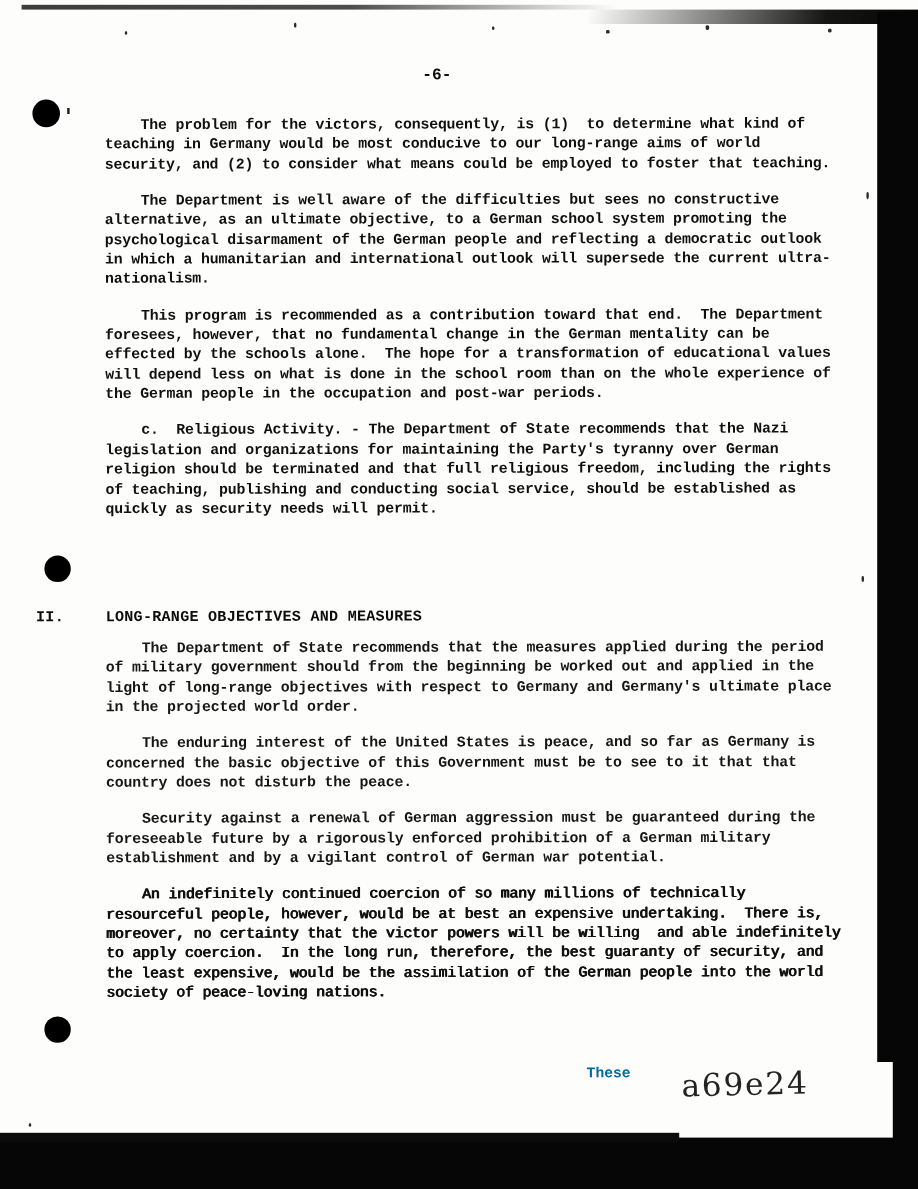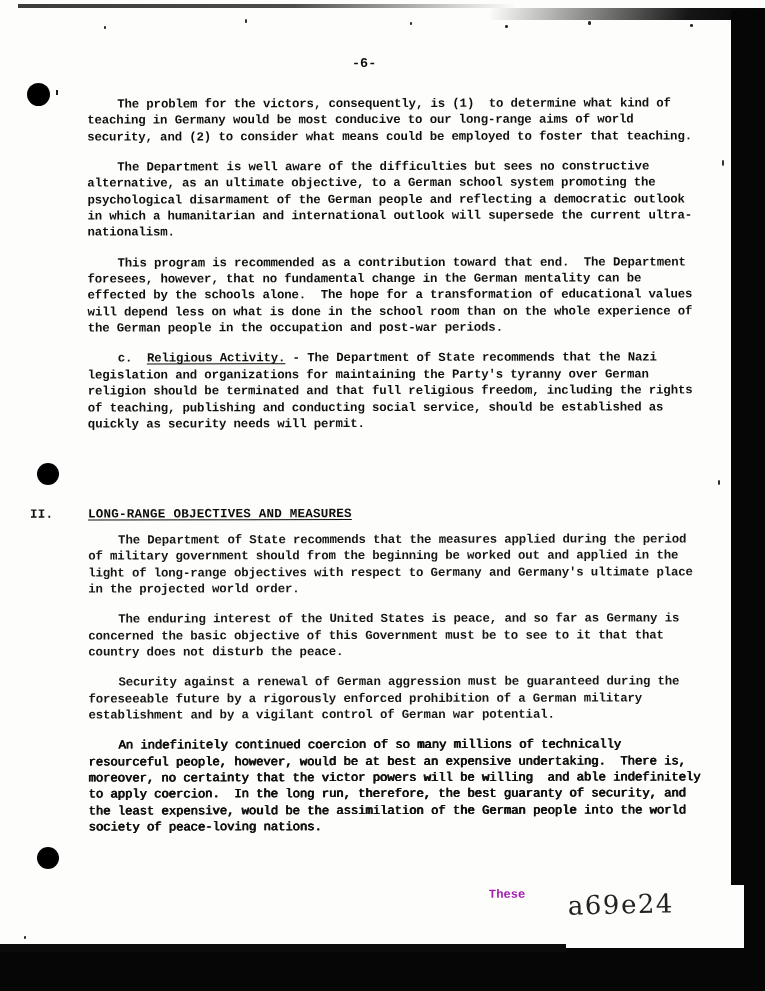--- a/index.html
+++ b/index.html
@@ -158,37 +158,35 @@
     line-height: 16px;
     font-weight: bold;
     letter-spacing: 0.2px;
     color: #0d0d0d;
   }
   .sect .numeral {
     display: inline-block;
     width: 58px;
   }
   .sect .heading span {
-    text-decoration: underline;
     text-underline-offset: 2px;
     text-align: right;
   }
 
   .u {
-    text-decoration: underline;
     text-underline-offset: 1.5px;
   }
 
   .catchword {
     position: absolute;
     left: 488px;
     top: 888px;
     font-size: 12.2px;
     font-weight: bold;
-    color: #a21caf;
+    color: #0369a1;
   }
 
   .handwriting {
     position: absolute;
     left: 567px;
     top: 890px;
     font-family: "DejaVu Serif", serif;
     font-size: 26px;
     letter-spacing: 1.5px;
     color: #232323;

